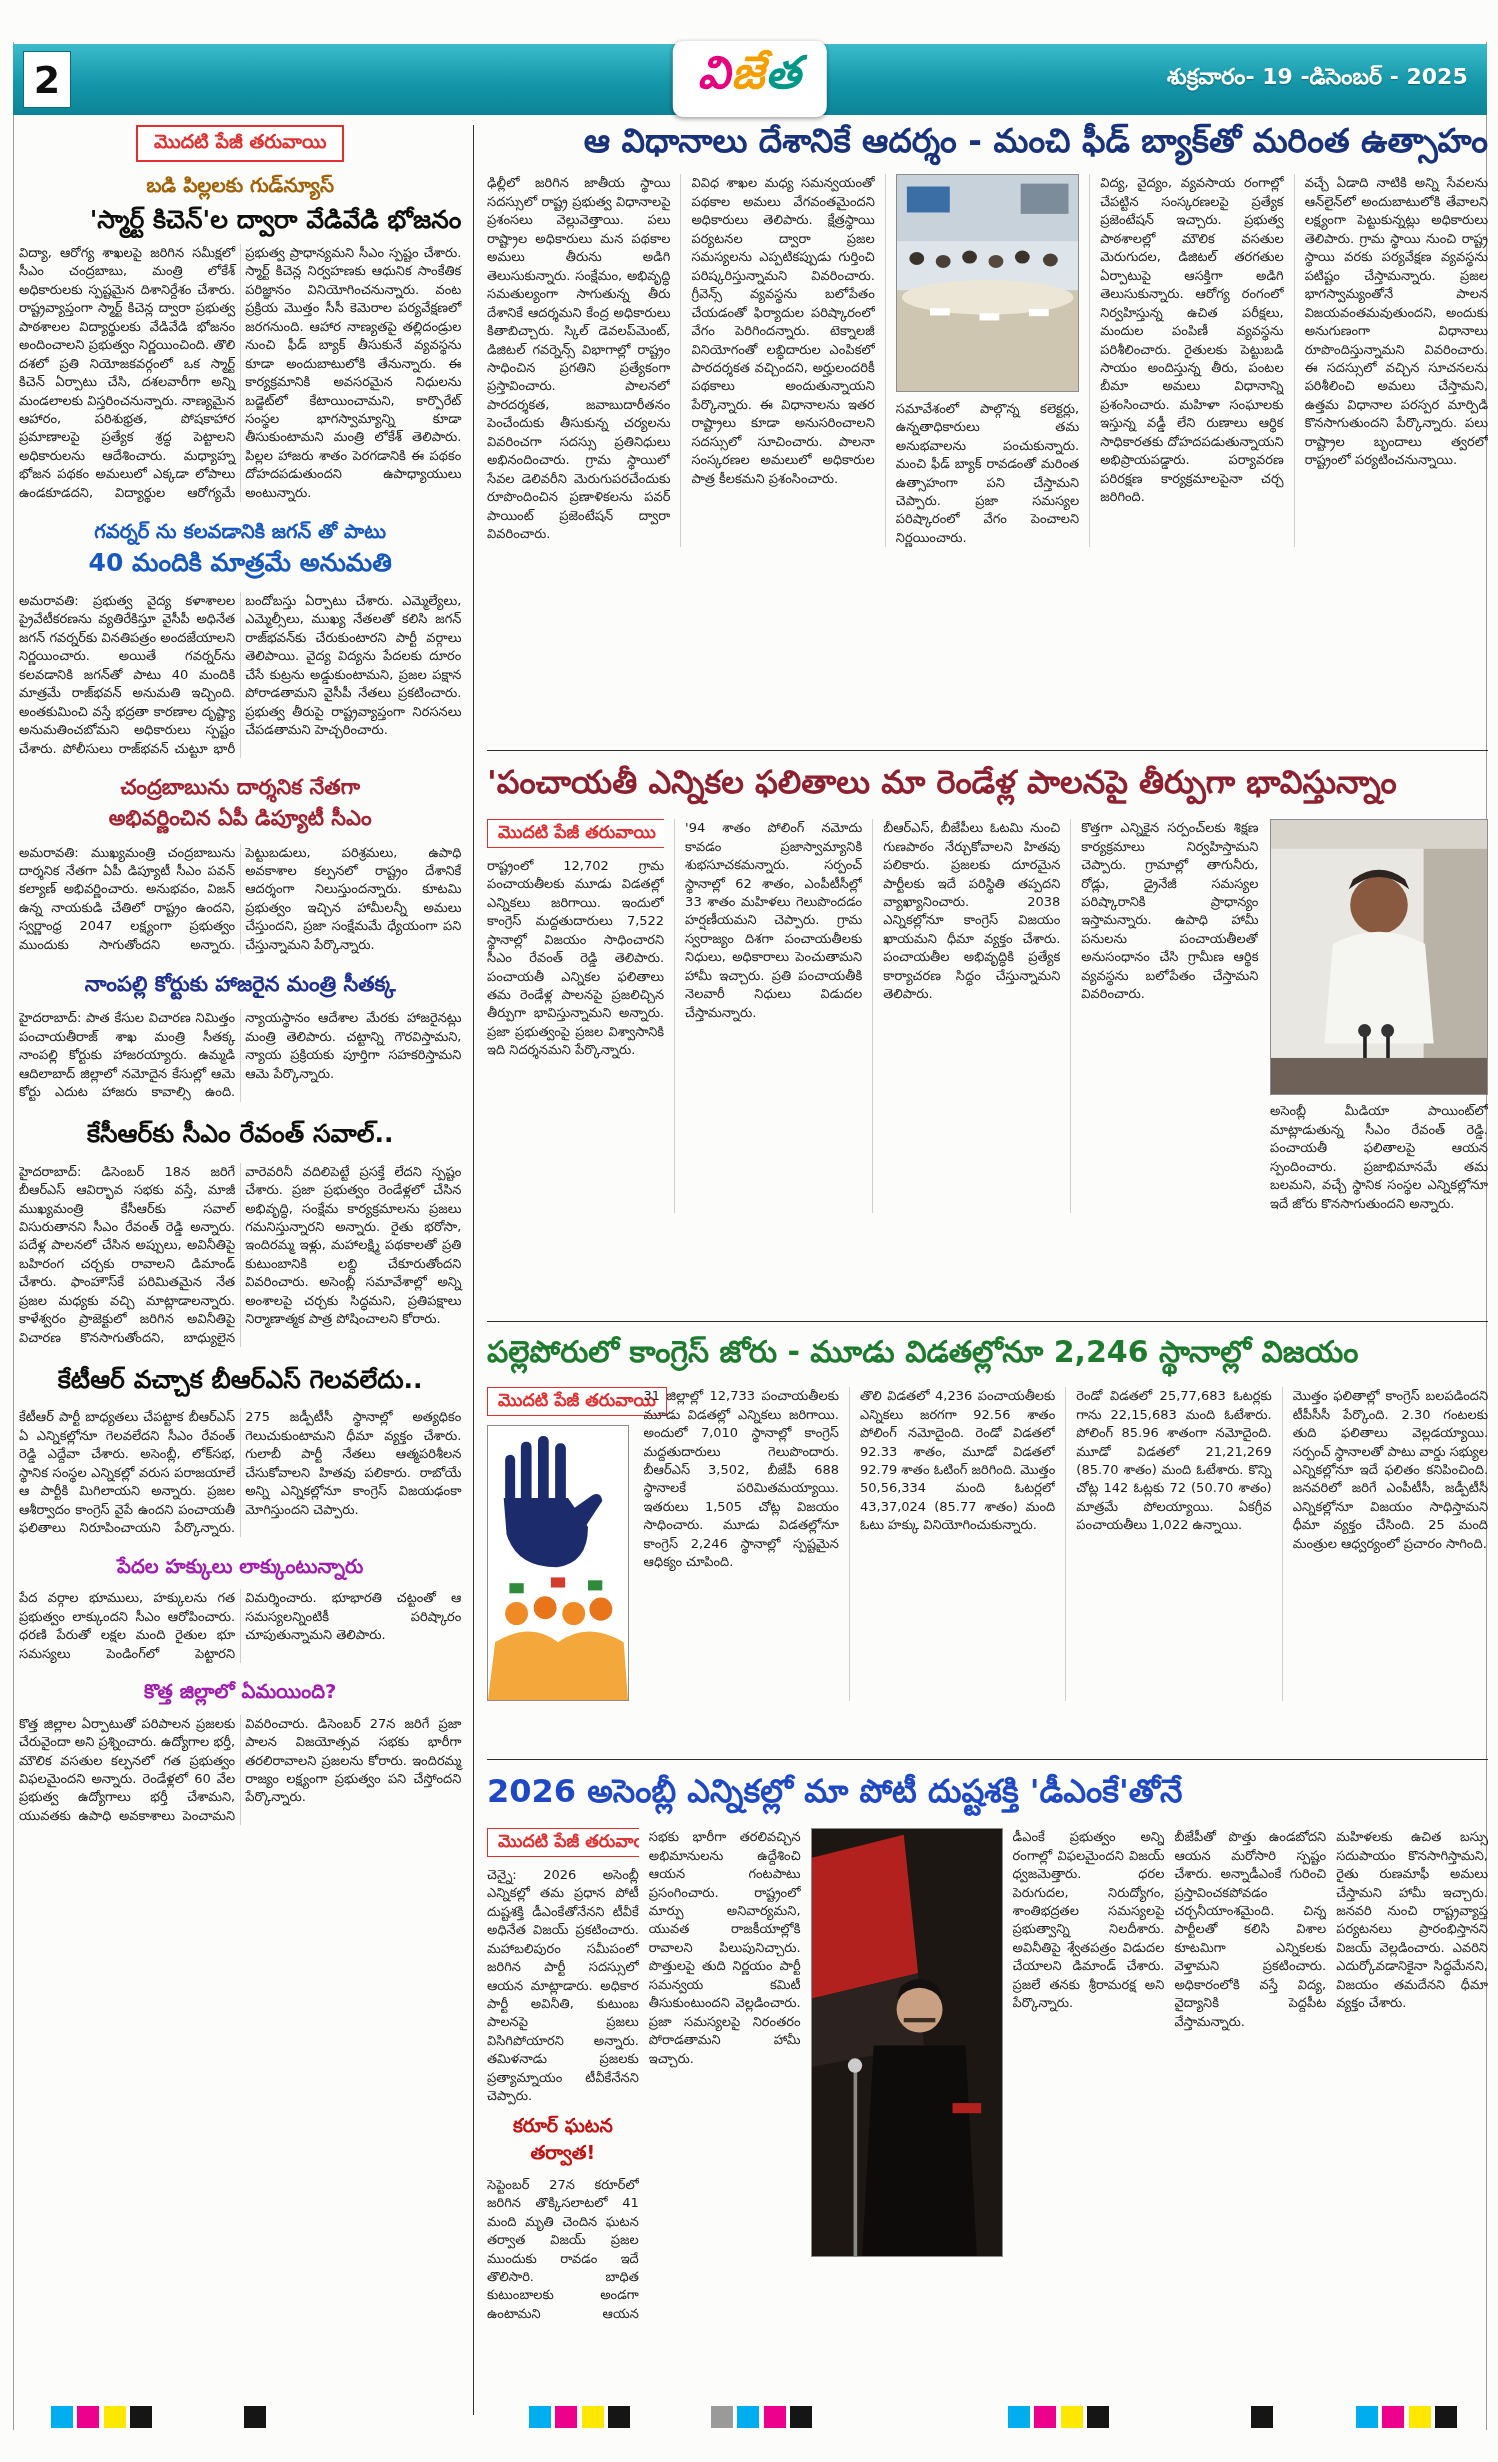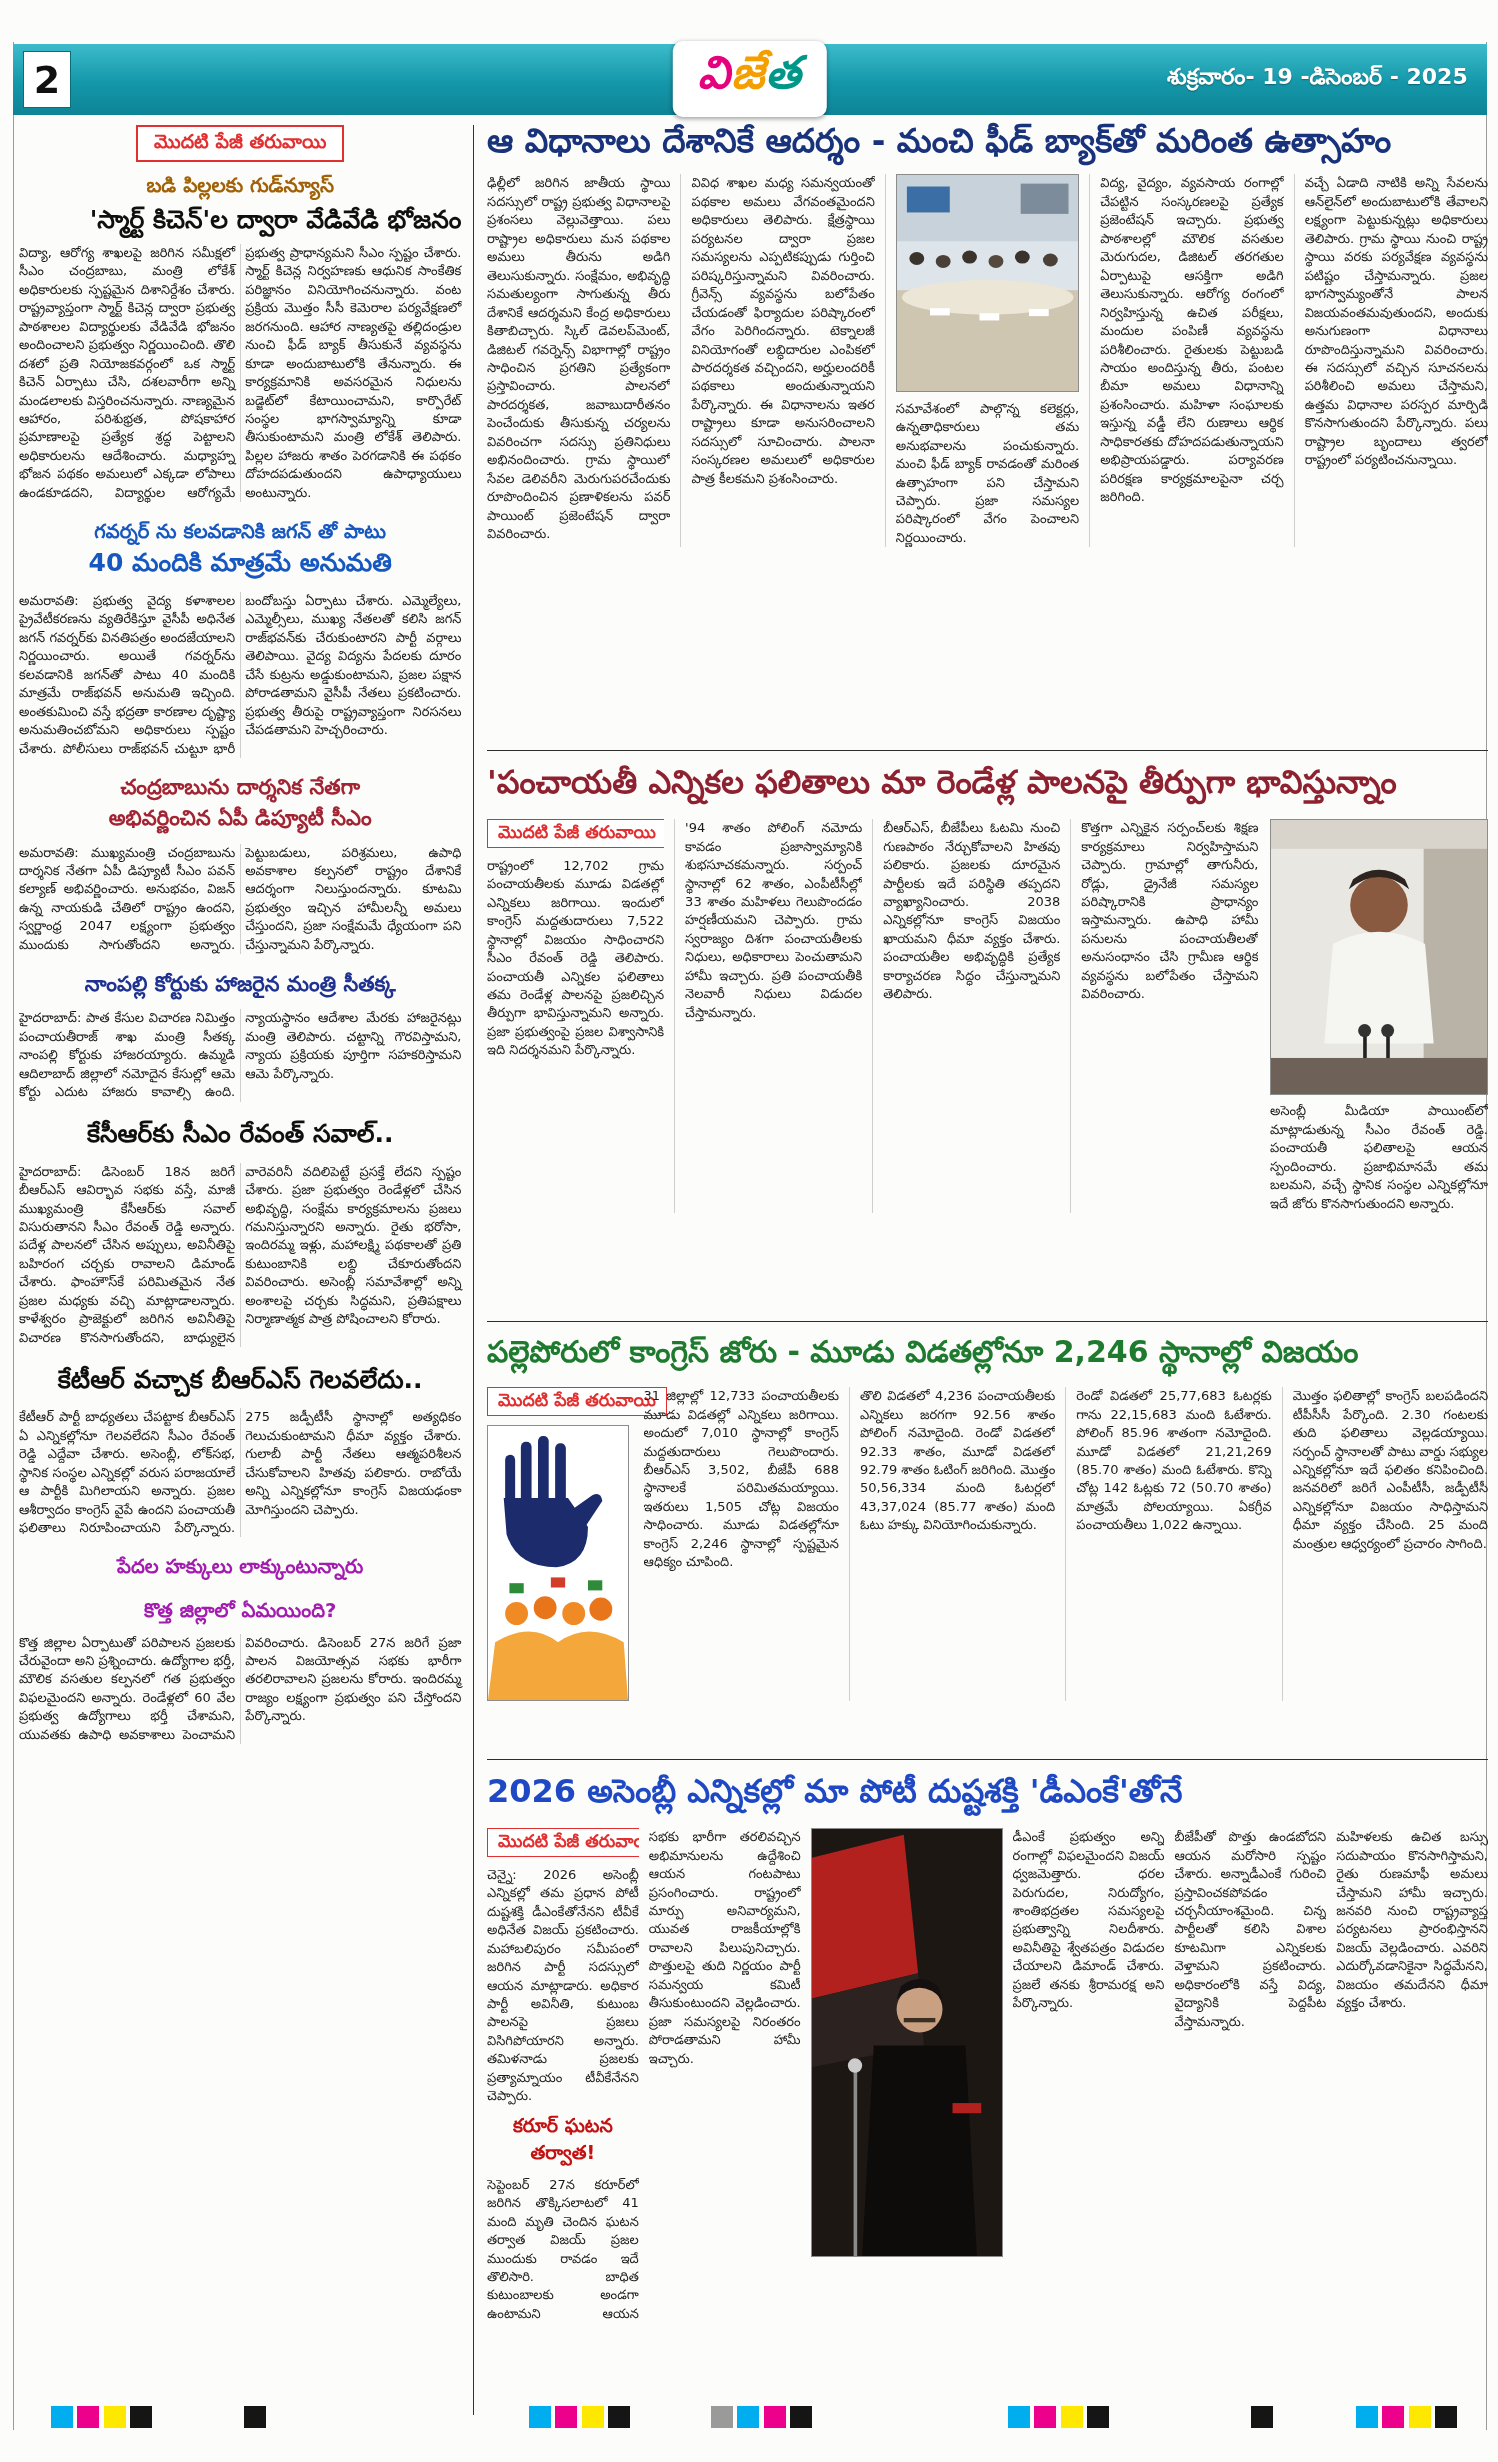--- a/index.html
+++ b/index.html
@@ -43,21 +43,21 @@
   .lt-blue1 { font-size:19.6px; color:#1658bf; text-align:center; font-weight:bold; margin:1.5px 0; }
   .lt-blue2 { font-size:25px; color:#1658bf; text-align:center; font-weight:bold; margin:1.5px 0 8.7px; }
   .lt-mar { font-size:21px; color:#a22433; text-align:center; font-weight:bold; margin:1.5px 0; }
   .lt-mar.last { margin-bottom:8.7px; }
   .lt-navy { font-size:21px; color:#203291; text-align:center; font-weight:bold; margin:1.5px 0 8.7px; }
   .lt-big { font-size:25px; color:#101010; text-align:center; font-weight:bold; margin:5.8px 0 8.7px; }
   .lt-sub { font-size:19.6px; color:#a21caf; text-align:center; font-weight:bold; margin:4.4px 0 7.3px; }
 
   
   .sec-feedback { top:122px; height:628px; }
-  .h-feedback { font-size:33px; color:#18327c; text-align:left; font-weight:bold; line-height:1.15; margin-bottom:14.5px; }
+  .h-feedback { font-size:33px; color:#18327c; text-align:right; font-weight:bold; line-height:1.15; margin-bottom:14.5px; }
   .sec-panchayat { top:750px; height:571px; }
   .h-panchayat { font-size:32px; color:#8e2130; font-weight:bold; margin:2.9px 0 11.6px; }
   .sec-congress { top:1321px; height:438px; }
   .h-congress { font-size:30px; color:#1e7a2e; font-weight:bold; margin:2.9px 0 11.6px; }
   .sec-dmk { top:1759px; height:560px; }
   .h-dmk { font-size:32px; color:#1f49c4; font-weight:bold; margin:2.9px 0 11.6px; }
   .subhead-red { font-size:19px; color:#c21212; font-weight:bold; text-align:center; margin:8.7px 0 7.3px; }
 
   .pan-row { display:flex; gap:11.6px; }
   .pan-photo { width:218px; height:276px; }
@@ -123,20 +123,21 @@
       <div class="body2">హైదరాబాద్: డిసెంబర్ 18న జరిగే బీఆర్ఎస్ ఆవిర్భావ సభకు వస్తే, మాజీ ముఖ్యమంత్రి కేసీఆర్‌కు సవాల్ విసురుతానని సీఎం రేవంత్ రెడ్డి అన్నారు. పదేళ్ల పాలనలో చేసిన అప్పులు, అవినీతిపై బహిరంగ చర్చకు రావాలని డిమాండ్ చేశారు. ఫాంహౌస్‌కే పరిమితమైన నేత ప్రజల మధ్యకు వచ్చి మాట్లాడాలన్నారు. కాళేశ్వరం ప్రాజెక్టులో జరిగిన అవినీతిపై విచారణ కొనసాగుతోందని, బాధ్యులైన వారెవరినీ వదిలిపెట్టే ప్రసక్తే లేదని స్పష్టం చేశారు. ప్రజా ప్రభుత్వం రెండేళ్లలో చేసిన అభివృద్ధి, సంక్షేమ కార్యక్రమాలను ప్రజలు గమనిస్తున్నారని అన్నారు. రైతు భరోసా, ఇందిరమ్మ ఇళ్లు, మహాలక్ష్మి పథకాలతో ప్రతి కుటుంబానికి లబ్ధి చేకూరుతోందని వివరించారు. అసెంబ్లీ సమావేశాల్లో అన్ని అంశాలపై చర్చకు సిద్ధమని, ప్రతిపక్షాలు నిర్మాణాత్మక పాత్ర పోషించాలని కోరారు.</div>
     </article>
 
     <article>
       <h2 class="lt-big">కేటీఆర్ వచ్చాక బీఆర్ఎస్ గెలవలేదు..</h2>
       <div class="body2">కేటీఆర్ పార్టీ బాధ్యతలు చేపట్టాక బీఆర్ఎస్ ఏ ఎన్నికల్లోనూ గెలవలేదని సీఎం రేవంత్ రెడ్డి ఎద్దేవా చేశారు. అసెంబ్లీ, లోక్‌సభ, స్థానిక సంస్థల ఎన్నికల్లో వరుస పరాజయాలే ఆ పార్టీకి మిగిలాయని అన్నారు. ప్రజల ఆశీర్వాదం కాంగ్రెస్ వైపే ఉందని పంచాయతీ ఫలితాలు నిరూపించాయని పేర్కొన్నారు. 275 జడ్పీటీసీ స్థానాల్లో అత్యధికం గెలుచుకుంటామని ధీమా వ్యక్తం చేశారు. గులాబీ పార్టీ నేతలు ఆత్మపరిశీలన చేసుకోవాలని హితవు పలికారు. రాబోయే అన్ని ఎన్నికల్లోనూ కాంగ్రెస్ విజయఢంకా మోగిస్తుందని చెప్పారు.</div>
     </article>
 
     <article>
       <h2 class="lt-sub">పేదల హక్కులు లాక్కుంటున్నారు</h2>
+      <div class="body2">పేద వర్గాల భూములు, హక్కులను గత ప్రభుత్వం లాక్కుందని సీఎం ఆరోపించారు. ధరణి పేరుతో లక్షల మంది రైతుల భూ సమస్యలు పెండింగ్‌లో పెట్టారని విమర్శించారు. భూభారతి చట్టంతో ఆ సమస్యలన్నింటికీ పరిష్కారం చూపుతున్నామని తెలిపారు.</div>
     </article>
 
     <article>
       <h2 class="lt-sub">కొత్త జిల్లాలో ఏమయింది?</h2>
       <div class="body2">కొత్త జిల్లాల ఏర్పాటుతో పరిపాలన ప్రజలకు చేరువైందా అని ప్రశ్నించారు. ఉద్యోగాల భర్తీ, మౌలిక వసతుల కల్పనలో గత ప్రభుత్వం విఫలమైందని అన్నారు. రెండేళ్లలో 60 వేల ప్రభుత్వ ఉద్యోగాలు భర్తీ చేశామని, యువతకు ఉపాధి అవకాశాలు పెంచామని వివరించారు. డిసెంబర్ 27న జరిగే ప్రజా పాలన విజయోత్సవ సభకు భారీగా తరలిరావాలని ప్రజలను కోరారు. ఇందిరమ్మ రాజ్యం లక్ష్యంగా ప్రభుత్వం పని చేస్తోందని పేర్కొన్నారు.</div>
     </article>
   </aside>
 
   <section class="sec sec-feedback">
     <h1 class="h-feedback">ఆ విధానాలు దేశానికే ఆదర్శం - మంచి ఫీడ్ బ్యాక్‌తో మరింత ఉత్సాహం</h1>

